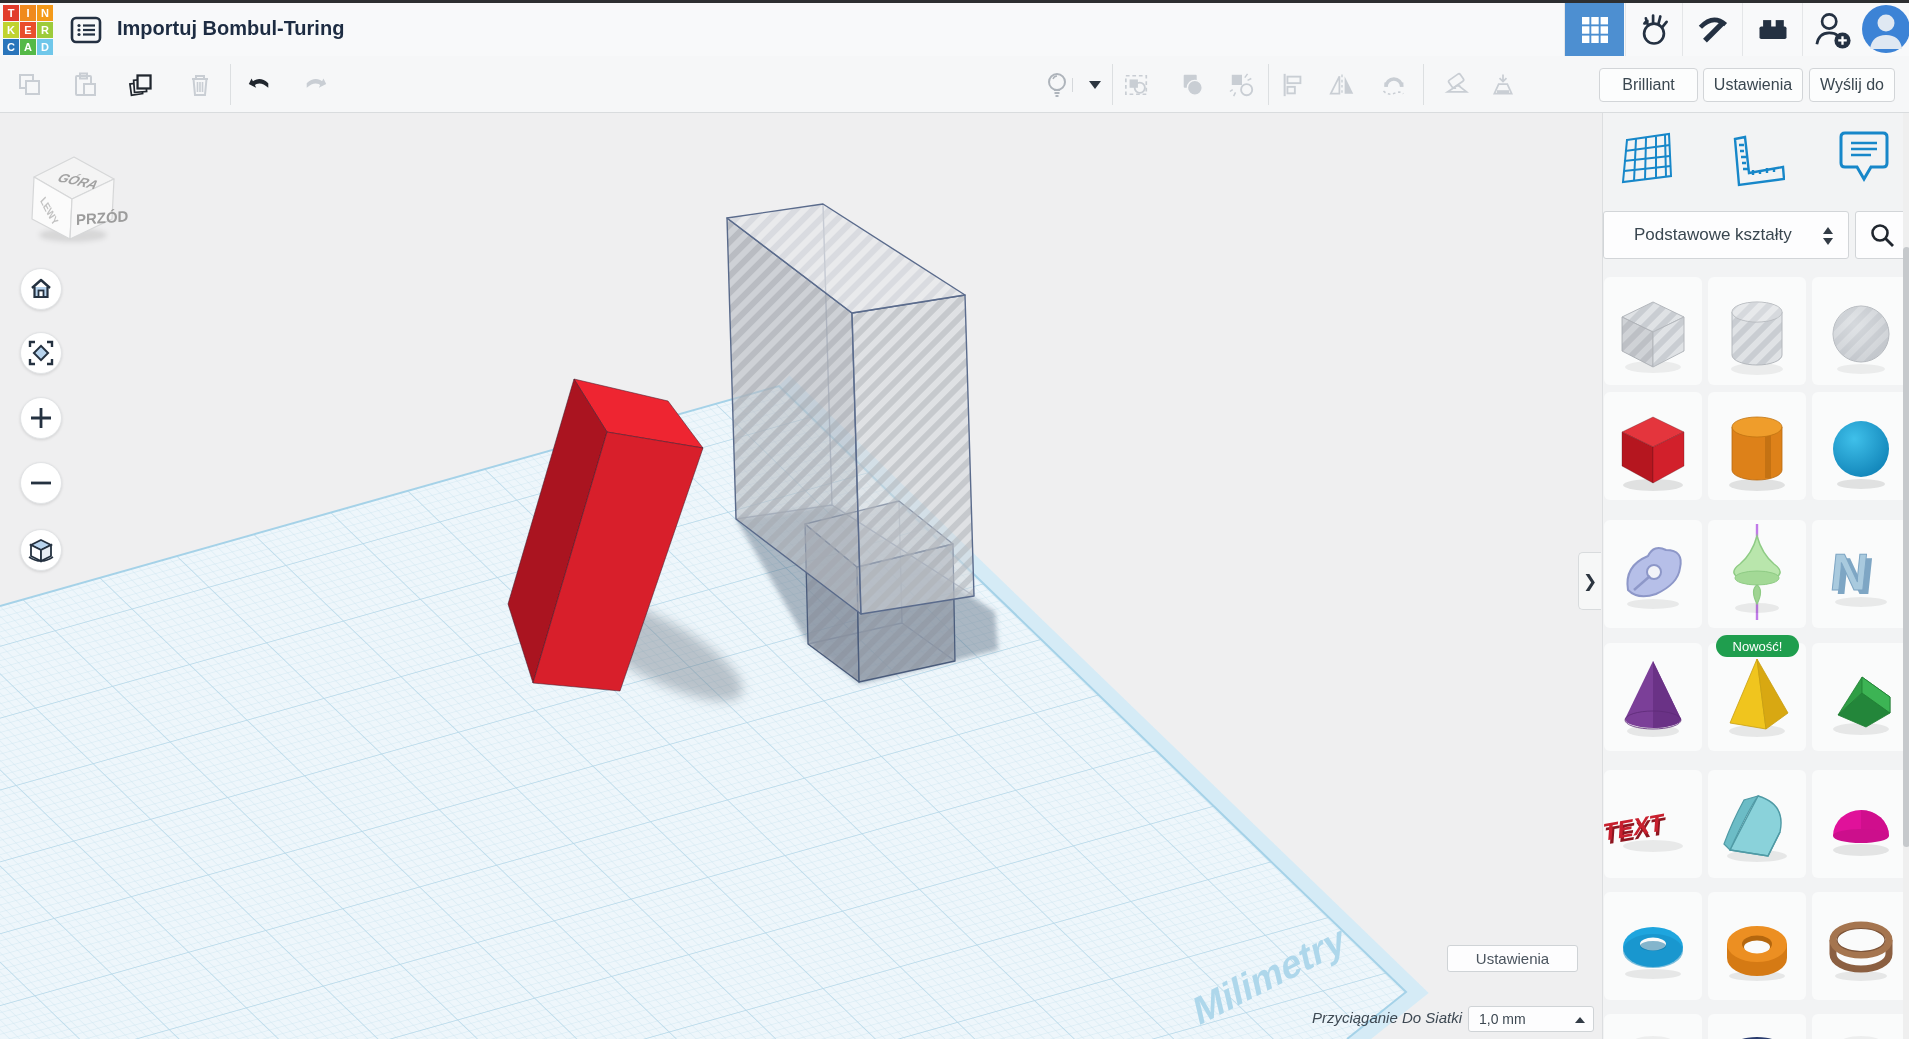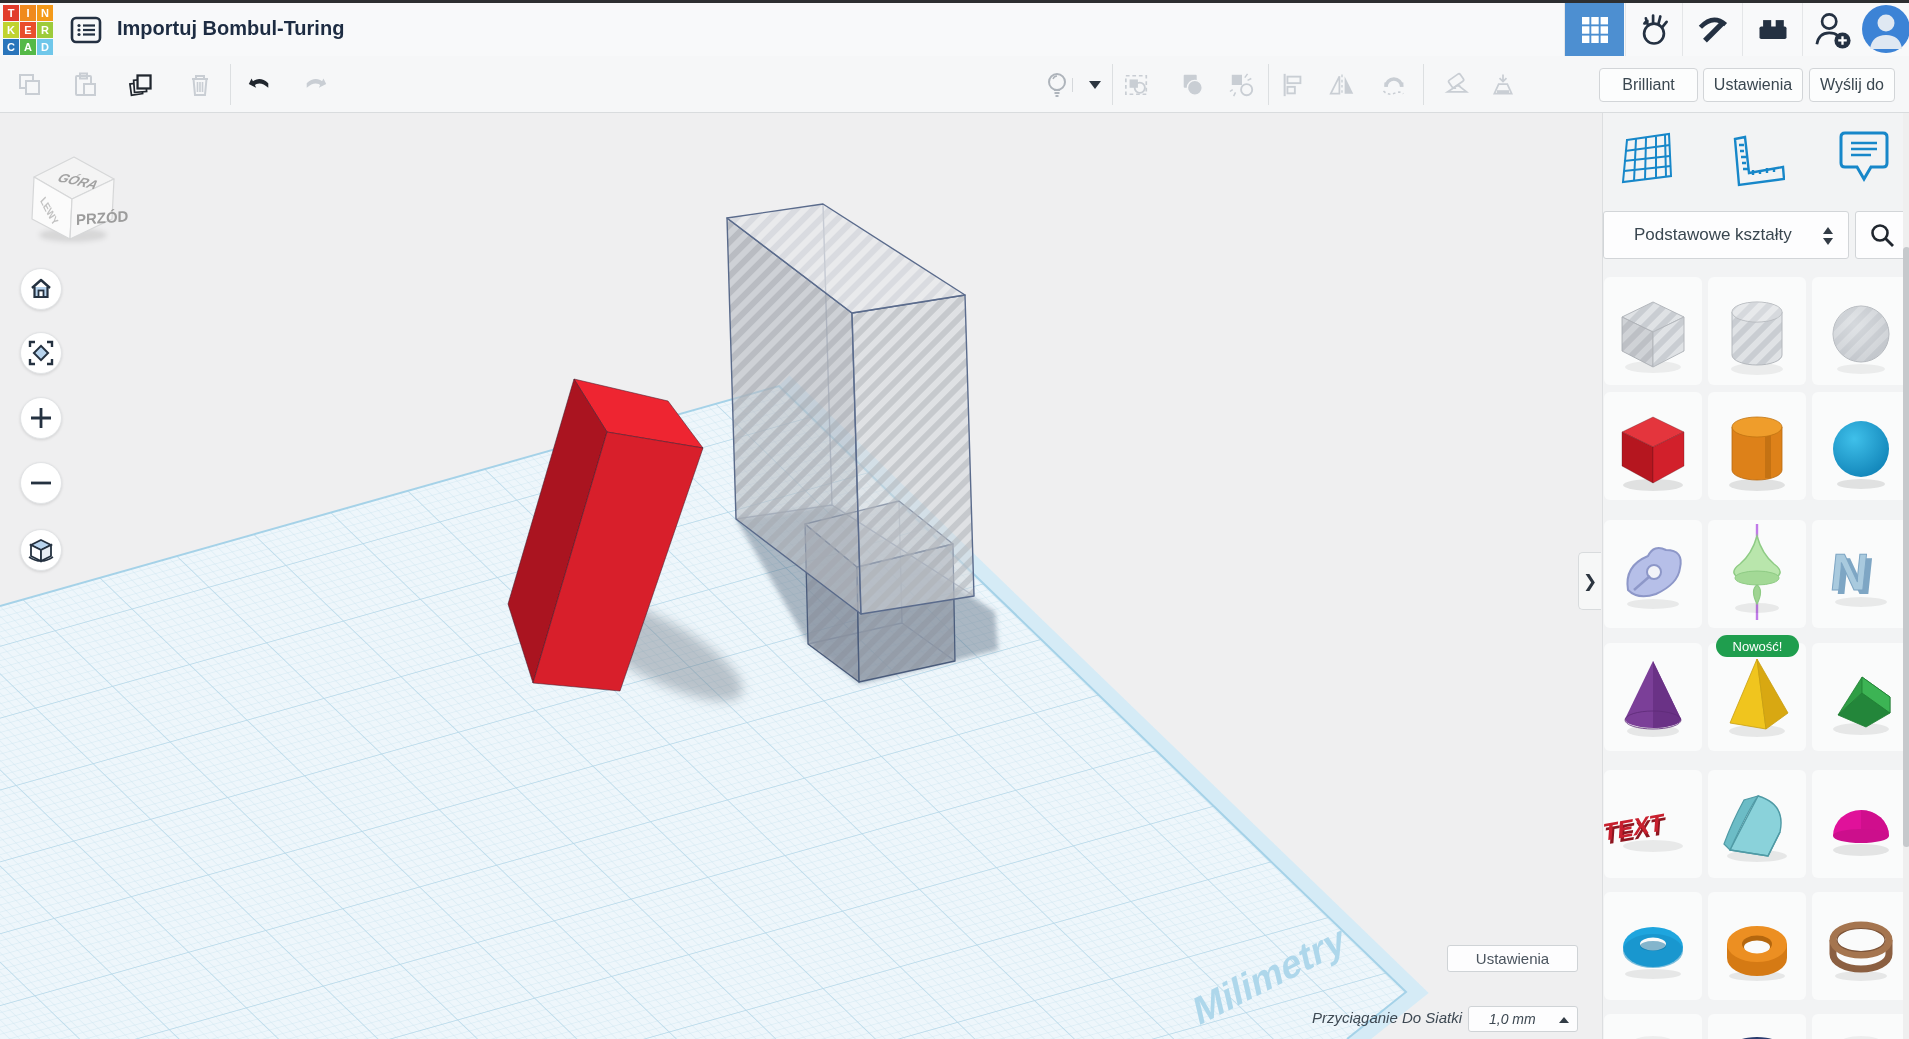--- a/index.html
+++ b/index.html
@@ -28,23 +28,23 @@
            font-size:16px; color:#3a4750; display:flex; align-items:center; justify-content:center; }
 
   
   #canvas { left:0; top:113px; width:1602px; height:926px; background:#efeff0; overflow:hidden; }
   .navbtn { width:42px; height:42px; border-radius:50%; background:#fff; border:1px solid #e2e4e6;
             box-shadow:0 1px 3px rgba(0,0,0,.12); display:flex; align-items:center; justify-content:center; }
   #settings-btn { left:1447px; top:832px; width:131px; height:27px; background:#fdfdfe;
                   border:1px solid #cfd3d6; border-radius:3px; font-size:15px; color:#4a545e;
                   display:flex; align-items:center; justify-content:center; }
   #snap-label { left:1140px; top:896px; width:322px; text-align:right; font-size:15px; color:#3d4852;font-style:italic; }
-  #snap-box { left:1468px; top:893px; width:110px; height:26px; background:#fdfdfe;
+  #snap-box { left:1468px; top:893px; width:126px; height:26px; background:#fdfdfe;
               border:1px solid #cfd3d6; border-radius:3px; font-size:14px; color:#3d4852;
-              display:flex; align-items:center; padding-left:20px;font-style:italic; }
+              display:flex; align-items:center; padding-left:10px; }
   #snap-box .tri { position:absolute; right:8px; top:10px; width:0; height:0;
                    border-left:5px solid transparent; border-right:5px solid transparent;
                    border-bottom:6px solid #333c46; }
 
   
   #collapse-tab { left:1578px; top:552px; width:23px; height:58px; background:#f6f7f7;
                   border:1px solid #d8dbdd; border-right:none; border-radius:5px 0 0 5px;
                   display:flex; align-items:center; justify-content:center; font-size:17px; color:#2c3540; }
   #panel { left:1602px; top:113px; width:307px; height:926px; background:#f2f3f4;
            border-left:1px solid #dcdee0; overflow:hidden; }

